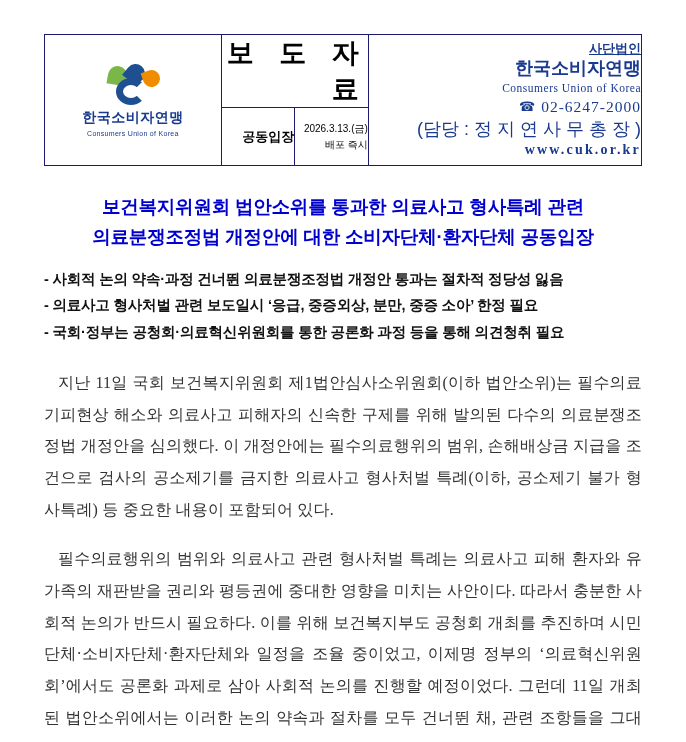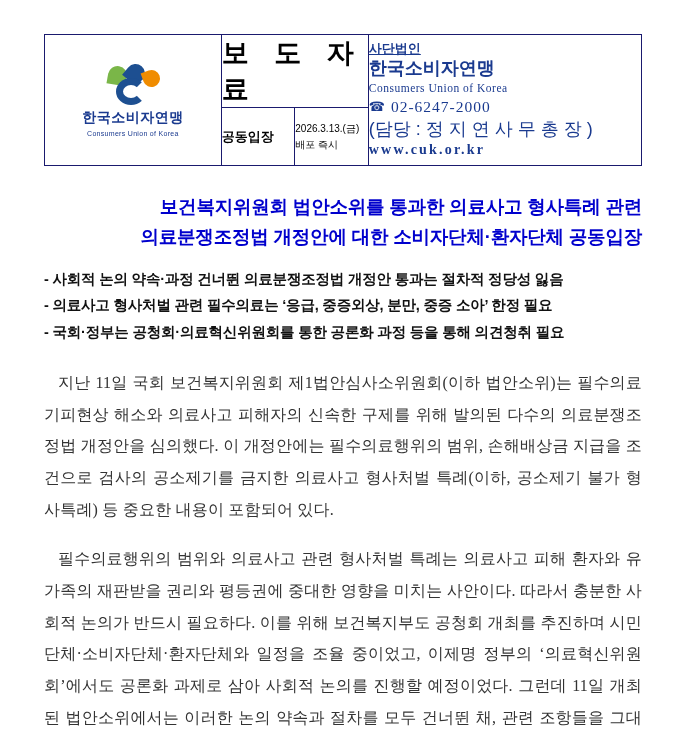--- a/index.html
+++ b/index.html
@@ -26,21 +26,21 @@
   .header-table {
     margin-top: 34px;
     width: 598px;
     border-collapse: collapse;
     table-layout: fixed;
   }
   .header-table td {
     border: 1px solid #1a1a6e;
     padding: 0;
     vertical-align: middle;
-    text-align: left;
+    text-align: right;
   }
   .cell-logo { width: 142px; height: 114px; }
   .cell-title { width: 118px; height: 57px; }
   .cell-org { width: 220px; height: 114px; }
   .cell-label { width: 76px; height: 57px; }
   .cell-date { width: 118px; height: 57px; }
 
   .logo-wrap {
     display: flex;
     flex-direction: column;
@@ -157,21 +157,21 @@
     letter-spacing: 2.2px;
   }
   .phone-icon {
     font-size: 13px;
     vertical-align: 1px;
   }
 
   
   .headline {
     margin-top: 26px;
-    text-align: right;
+    text-align: center;
     font-family: "Liberation Sans", sans-serif;
     font-size: 18.5px;
     font-weight: bold;
     color: #0000cd;
     line-height: 1.62;
     letter-spacing: -0.2px;
   }
 
   
   .bullets {
@@ -250,21 +250,21 @@
   </tbody>
     </table>
 
   <div class="headline">
     <div>보건복지위원회 법안소위를 통과한 의료사고 형사특례 관련</div>
     <div>의료분쟁조정법 개정안에 대한 소비자단체·환자단체 공동입장</div>
   </div>
 
   <div class="bullets">
     <div>- 사회적 논의 약속·과정 건너뛴 의료분쟁조정법 개정안 통과는 절차적 정당성 잃음</div>
-    <div>- 의료사고 형사처벌 관련 필수의료는 ‘응급, 중증외상, 분만, 중증 소아’ 한정 필요</div>
+    <div>- 의료사고 형사처벌 관련 보도일시 ‘응급, 중증외상, 분만, 중증 소아’ 한정 필요</div>
     <div>- 국회·정부는 공청회·의료혁신위원회를 통한 공론화 과정 등을 통해 의견청취 필요</div>
   </div>
 
   <div class="body-text">
     <p>지난 11일 국회 보건복지위원회 제1법안심사소위원회(이하 법안소위)는 필수의료 기피현상 해소와 의료사고 피해자의 신속한 구제를 위해 발의된 다수의 의료분쟁조정법 개정안을 심의했다. 이 개정안에는 필수의료행위의 범위, 손해배상금 지급을 조건으로 검사의 공소제기를 금지한 의료사고 형사처벌 특례(이하, 공소제기 불가 형사특례) 등 중요한 내용이 포함되어 있다.</p>
     <p>필수의료행위의 범위와 의료사고 관련 형사처벌 특례는 의료사고 피해 환자와 유가족의 재판받을 권리와 평등권에 중대한 영향을 미치는 사안이다. 따라서 충분한 사회적 논의가 반드시 필요하다. 이를 위해 보건복지부도 공청회 개최를 추진하며 시민단체·소비자단체·환자단체와 일정을 조율 중이었고, 이제명 정부의 ‘의료혁신위원회’에서도 공론화 과제로 삼아 사회적 논의를 진행할 예정이었다. 그런데 11일 개최된 법안소위에서는 이러한 논의 약속과 절차를 모두 건너뛴 채, 관련 조항들을 그대로 통과시켰다. 이는 사회적 논의와 공론화 절차를 무시한 것으로, 입법 과정의 절차적 정당성을 심각하게 훼손하는 것이다.</p>
   </div>
 
 </div>
 

